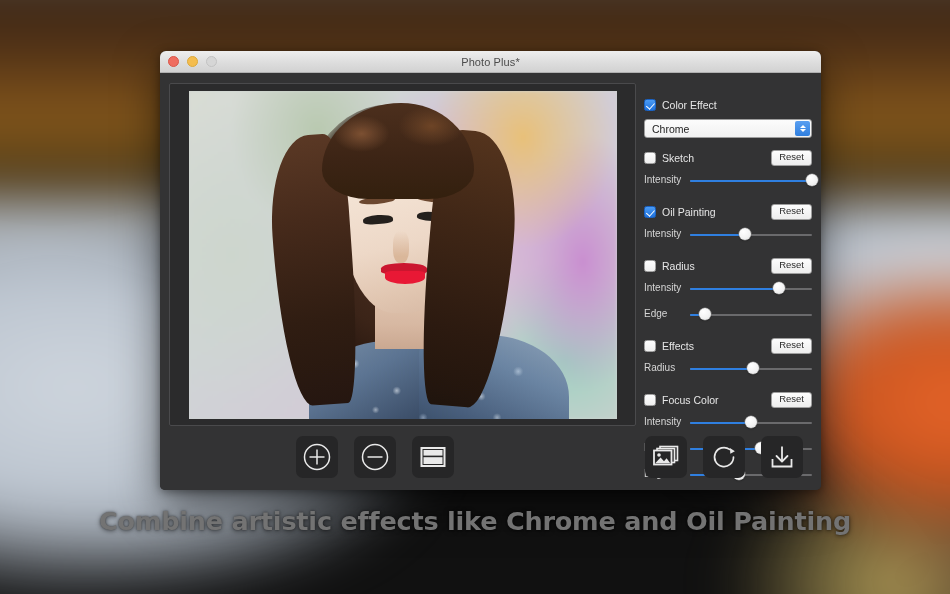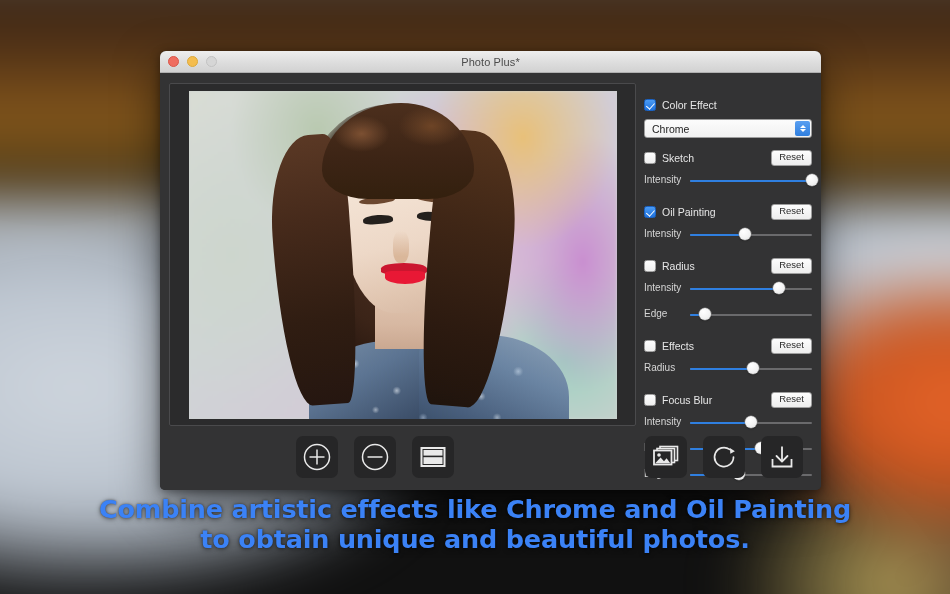--- a/index.html
+++ b/index.html
@@ -248,23 +248,23 @@
   .tb-right { margin-left: auto; }
   .tbtn {
     width: 42px; height: 42px; border-radius: 7px;
     background: #262627;
     display: flex; align-items: center; justify-content: center;
   }
   .tbtn svg { display: block; }
 
   
   #caption {
-    position: absolute; left: 0; right: 0; top: 494px;
+    position: absolute; left: 0; right: 0; top: 506px;
     text-align: center;
-    color: #3b82f6;
+    color: #737373;
     font-family: "DejaVu Sans", sans-serif;
     font-weight: bold;
     font-size: 25.5px;
     line-height: 1.18;
     letter-spacing: -.2px;
     text-shadow: 0 1px 5px rgba(0,0,0,.55), 0 0 2px rgba(0,0,0,.4);
   }
   #caption .l2 { display: block; }
 </style>
 </head>
@@ -404,21 +404,21 @@
               <i class="track"></i>
                 <i class="fill" style="width: 52%;"></i>
                 <i class="knob" style="left: 52%;"></i>
             </span>
           </div>
         </div>
 
         <div class="grp">
           <div class="row">
             <span class="chk off"></span>
-            <span class="chk-label">Focus Blur</span>
+            <span class="chk-label">Focus Color</span>
             <span class="reset">Reset</span>
           </div>
           <div class="slider-row">
             <span class="sl-label">Intensity</span>
             <span class="slider">
               <i class="track"></i>
                 <i class="fill" style="width: 50%;"></i>
                 <i class="knob" style="left: 50%;"></i>
             </span>
           </div>
@@ -492,14 +492,13 @@
           </svg>
         </div>
       </div>
 
     </div>
   </div>
 </div>
 
 <div id="caption">
   <span class="l1">Combine artistic effects like Chrome and Oil Painting</span>
-  <span class="l2">to obtain unique and beautiful photos.</span>
 </div>
 
 </body></html>

